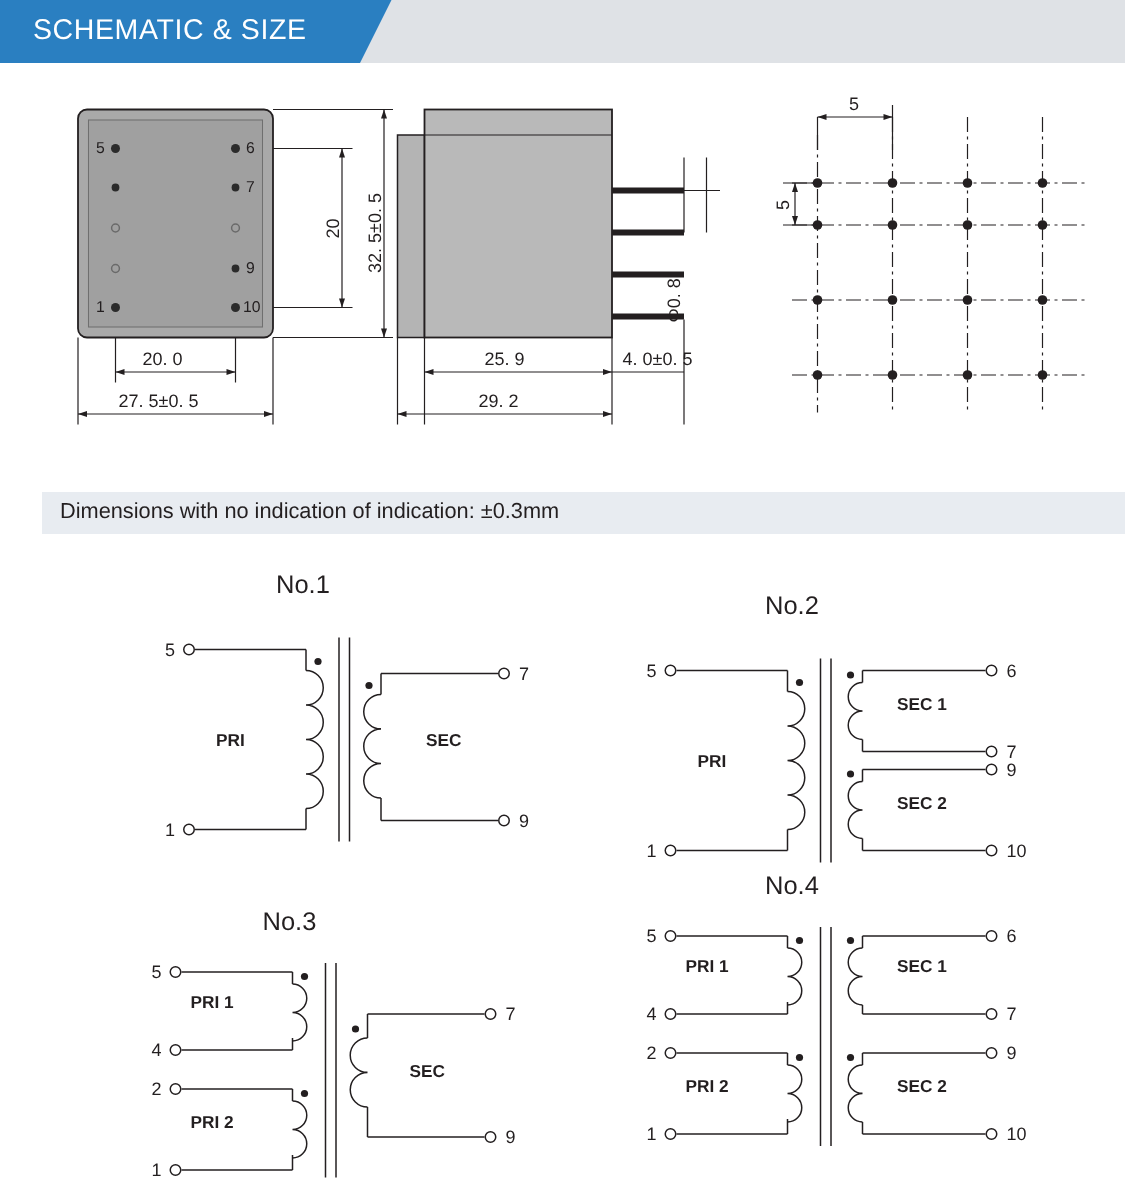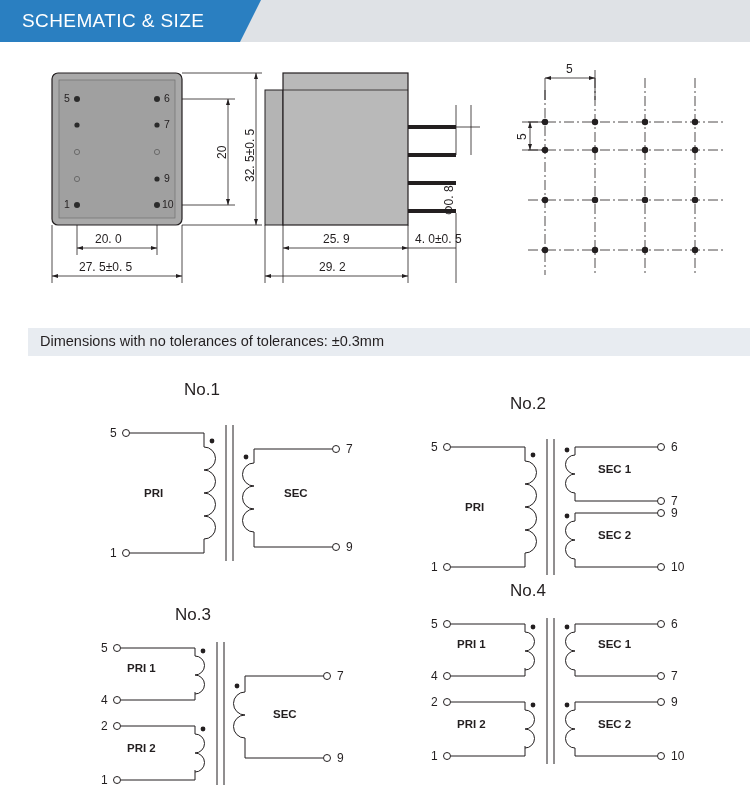--- a/index.html
+++ b/index.html
@@ -230,21 +230,21 @@
   <line class="ln-thin" x1="12" y1="62" x2="35" y2="62"></line>
   <line class="ln-thin" x1="12" y1="90" x2="35" y2="90"></line>
   <line class="ln-thin" x1="20" y1="62" x2="20" y2="90"></line>
   <polygon points="20,62 18,68 22,68" fill="#231f20"></polygon>
   <polygon points="20,90 18,84 22,84" fill="#231f20"></polygon>
   <text class="lbl" x="16" y="80" transform="rotate(-90 16 80)">5</text>
 </svg>
 </div>
 
 <div class="tol-bar"></div>
-<div class="tol-text">Dimensions with no tolerances of tolerances: ±0.3mm</div>
+<div class="tol-text">Dimensions with no indication of indication: ±0.3mm</div>
 
 <div class="svg-wrap" style="left:64px; top:375px;">
 <svg width="320" height="195" viewBox="0 0 320 195">
   <text class="ttl" x="120" y="20">No.1</text>
 
   <circle cx="62" cy="58" r="3.5" fill="none" stroke="#231f20"></circle>
   <circle cx="62" cy="178" r="3.5" fill="none" stroke="#231f20"></circle>
   <text class="lbl" x="46" y="62">5</text>
   <text class="lbl" x="46" y="182">1</text>
   <line class="ln" x1="66" y1="58" x2="140" y2="58"></line>

